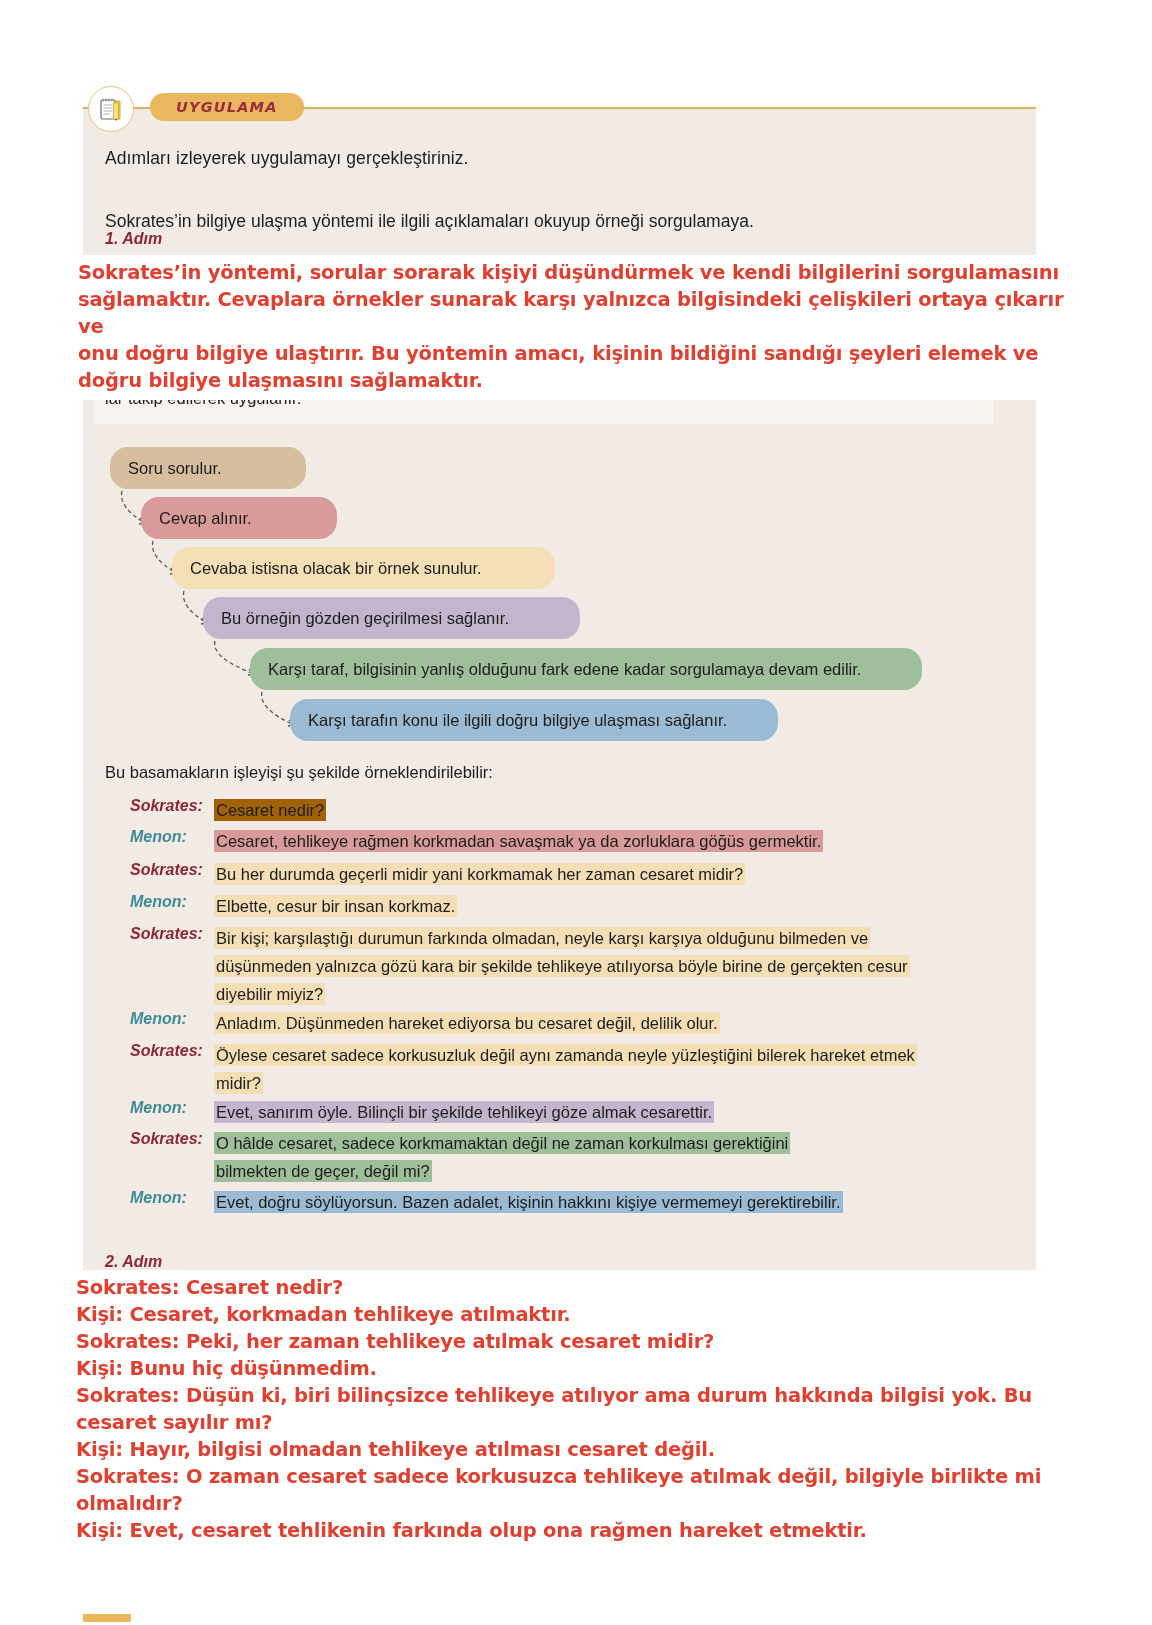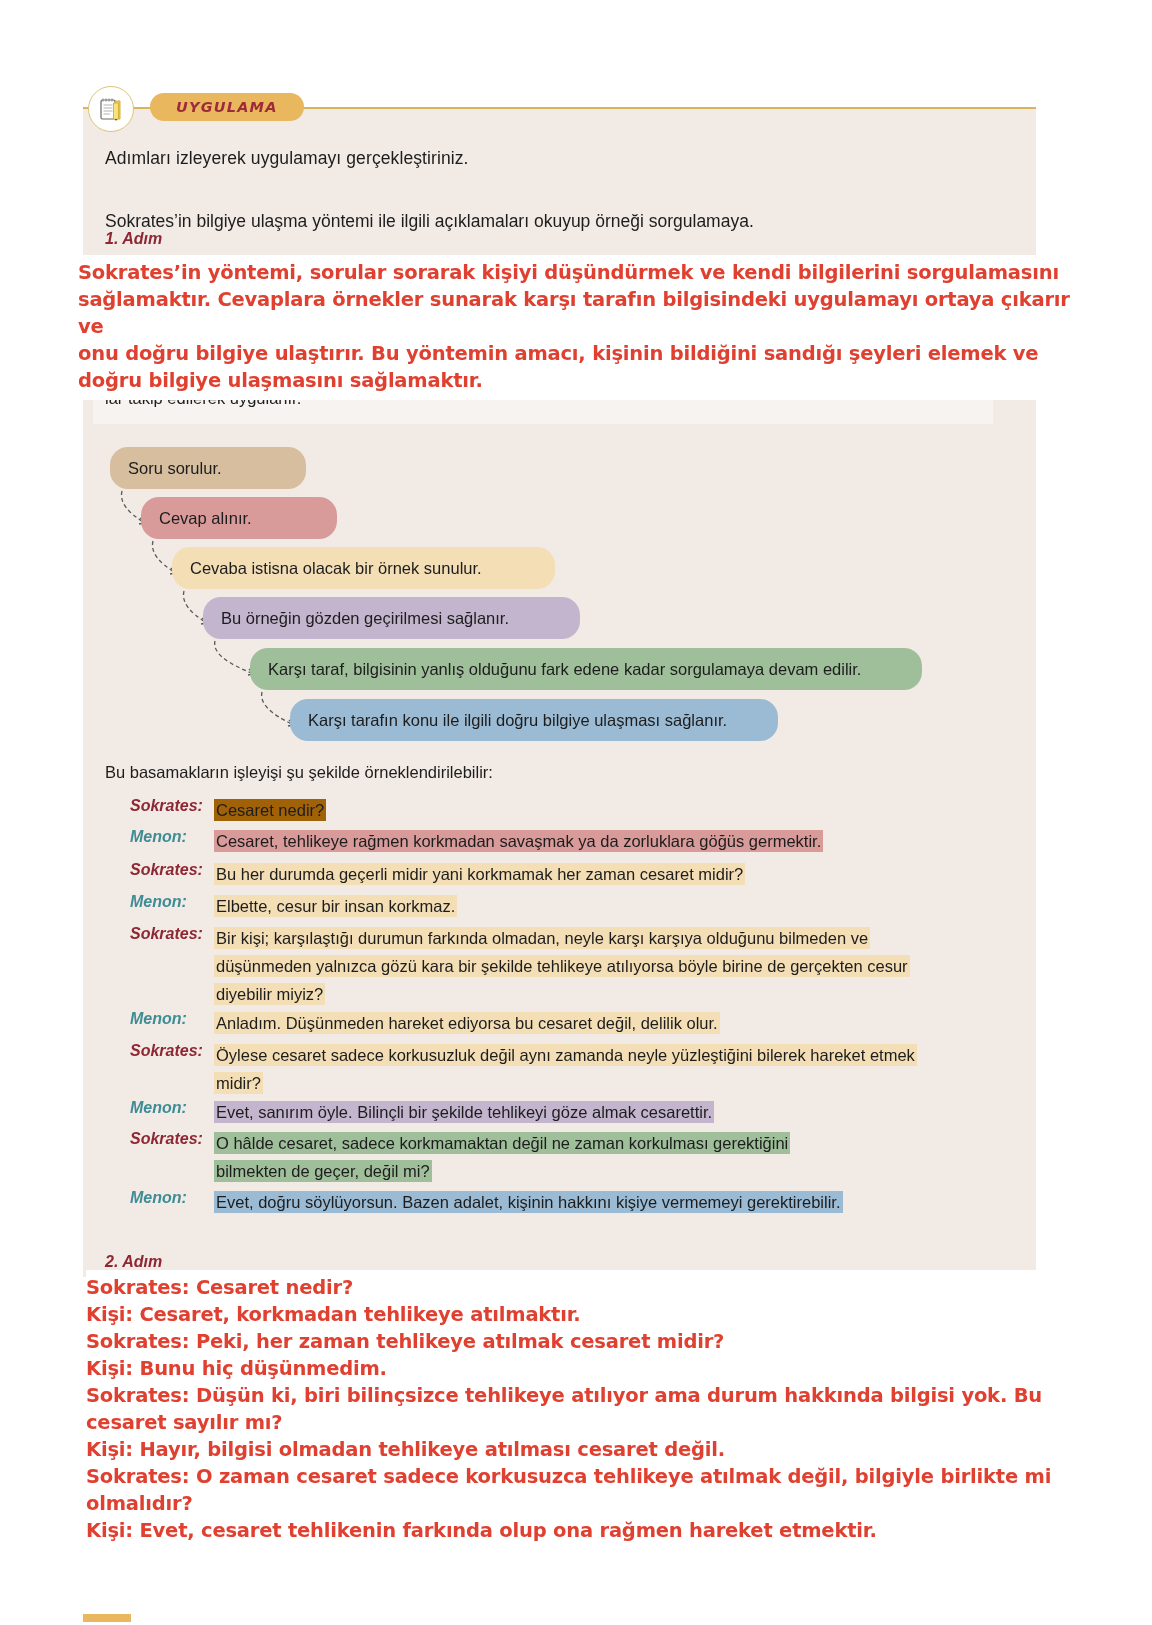--- a/index.html
+++ b/index.html
@@ -152,21 +152,21 @@
   .p-step2 {
     position: absolute; left: 105px; top: 1253px;
     font-size: 16px; font-weight: bold; font-style: italic;
     color: #8E2734;
     z-index: 2;
   }
 
   
   .answer2 {
     position: absolute;
-    left: 86px; top: 1270px;
+    left: 76px; top: 1270px;
     width: 1000px;
     z-index: 10;
     background: #ffffff;
     padding: 4px 0 2px 0;
   }
   .tail {
     position: absolute;
     left: 83px; top: 1614px;
     width: 48px; height: 8px;
     background: #E8B75E;
@@ -210,21 +210,21 @@
   <div class="p-step1">1. Adım</div>
   <div class="p-step1-body">Sokrates’in bilgiye ulaşma yöntemi ile ilgili açıklamaları okuyup örneği sorgulamaya.</div>
 
   <div class="occl">
     <div class="ghost">rın ya şi; bilgiye ulaşmasını öğrenir bilgiyi elemeye yardımcı olur. Sokratik yöntem, aşağıdaki basamak</div>
     <div class="vis">lar takip edilerek uygulanır.</div>
   </div>
 
   <div class="answer1">
     <p>Sokrates’in yöntemi, sorular sorarak kişiyi düşündürmek ve kendi bilgilerini sorgulamasını</p>
-    <p>sağlamaktır. Cevaplara örnekler sunarak karşı tarafın bilgisindeki uygulamayı ortaya çıkarır ve</p>
+    <p>sağlamaktır. Cevaplara örnekler sunarak karşı yalnızca bilgisindeki çelişkileri ortaya çıkarır ve</p>
     <p>onu doğru bilgiye ulaştırır. Bu yöntemin amacı, kişinin bildiğini sandığı şeyleri elemek ve</p>
     <p>doğru bilgiye ulaşmasını sağlamaktır.</p>
   </div>
 
   <div class="flow" id="flow">
       <div class="fbox" style="left: 110px; top: 447px; width: 196px; height: 42px; background: rgb(214, 190, 159);">
         <span>Soru sorulur.</span>
       </div>
       <svg class="arrow" width="43" height="44" style="left: 114px; top: 487px;">
         <path d="M8,4 Q4,20 31,36" fill="none" stroke="#5a5a5a" stroke-width="1.3" stroke-dasharray="4 3"></path>

